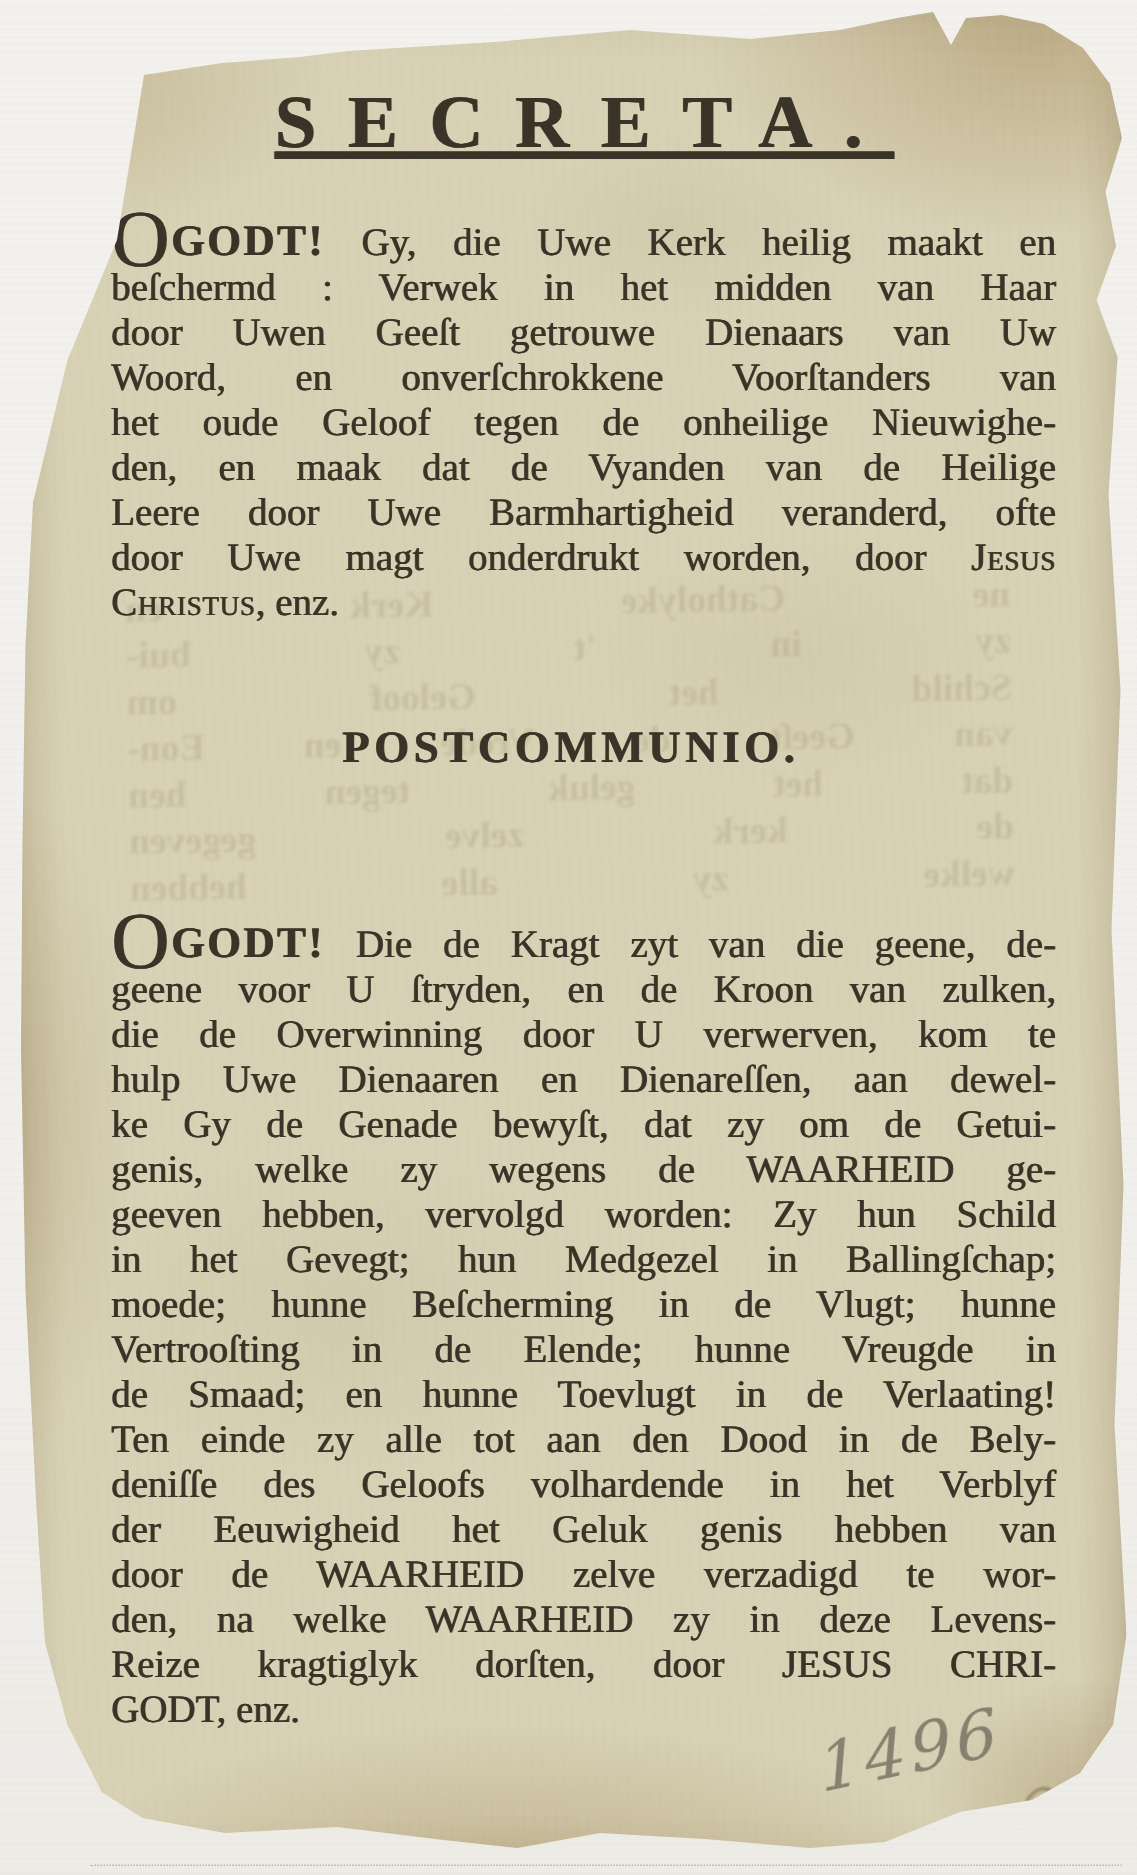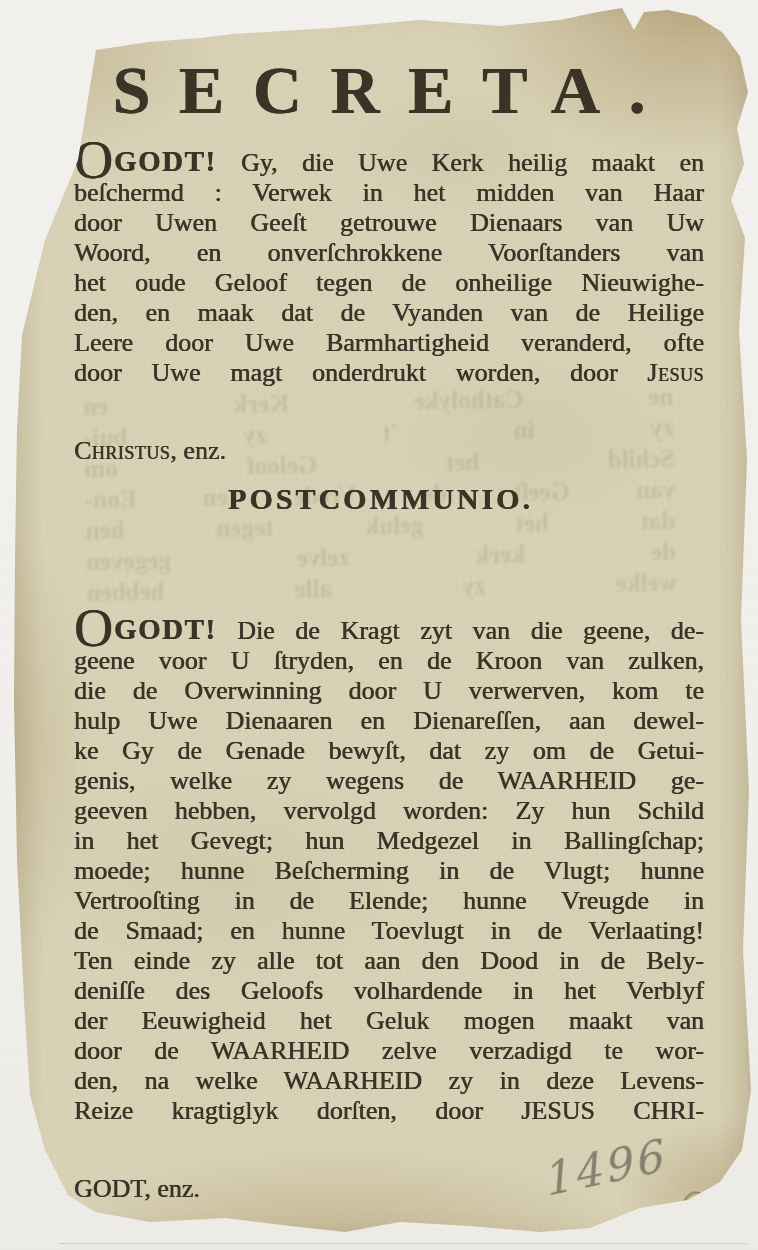--- a/index.html
+++ b/index.html
@@ -48,27 +48,27 @@
   }
   .crease{
     position:absolute;left:94px;top:46px;width:2px;height:86px;
     transform-origin:top center;transform:rotate(32deg);
     background:linear-gradient(rgba(115,92,58,0.55), rgba(115,92,58,0.10));
     filter:blur(0.8px);
   }
   .content{position:absolute;inset:0;color:#3a3327;}
   .content{text-shadow:0.45px 0 0 rgba(52,46,34,0.85), -0.25px 0 0 rgba(52,46,34,0.5);}
   h1{margin:0;position:absolute;left:0;width:100%;text-align:center;font-weight:700;line-height:1;}
-  .h-secreta{top:56px;font-size:68px;letter-spacing:0.42em;text-indent:0.42em;}
+  .h-secreta{top:56px;font-size:50px;letter-spacing:0.42em;text-indent:0.42em;text-decoration:underline;}
   .h-postcom{top:484px;font-size:30px;letter-spacing:0.10em;text-indent:0.10em;}
   .para{position:absolute;left:74px;width:630px;font-size:26px;line-height:30px;}
   .para1{top:146px;}
   .para2{top:614px;}
   .line{text-align:justify;text-align-last:justify;white-space:nowrap;}
-  .line.last{text-align-last:left;margin-top:48px;}
+  .line.last{text-align-last:left;}
   .dropcap{font-size:54px;line-height:0;vertical-align:-7px;letter-spacing:1px;}
   .seg-lead{font-size:29px;letter-spacing:1.5px;font-weight:bold;}
   .seg-sc{font-variant:small-caps;letter-spacing:0.5px;}
   .bleed{
     position:absolute;top:386px;left:85px;width:590px;
     transform:scaleX(-1) rotate(1deg);
     color:rgba(118,98,60,0.17);
     font-size:25px;line-height:31px;font-weight:700;
     filter:blur(1px);pointer-events:none;text-shadow:none;
   }
@@ -125,21 +125,21 @@
         <div class="line"><span class="seg-n">hulp Uwe Dienaaren en Dienareſſen, aan dewel-</span></div>
         <div class="line"><span class="seg-n">ke Gy de Genade bewyſt, dat zy om de Getui-</span></div>
         <div class="line"><span class="seg-n">genis, welke zy wegens de WAARHEID ge-</span></div>
         <div class="line"><span class="seg-n">geeven hebben, vervolgd worden: Zy hun Schild</span></div>
         <div class="line"><span class="seg-n">in het Gevegt; hun Medgezel in Ballingſchap;</span></div>
         <div class="line"><span class="seg-n">moede; hunne Beſcherming in de Vlugt; hunne</span></div>
         <div class="line"><span class="seg-n">Vertrooſting in de Elende; hunne Vreugde in</span></div>
         <div class="line"><span class="seg-n">de Smaad; en hunne Toevlugt in de Verlaating!</span></div>
         <div class="line"><span class="seg-n">Ten einde zy alle tot aan den Dood in de Bely-</span></div>
         <div class="line"><span class="seg-n">deniſſe des Geloofs volhardende in het Verblyf</span></div>
-        <div class="line"><span class="seg-n">der Eeuwigheid het Geluk mogen maakt van</span></div>
+        <div class="line"><span class="seg-n">der Eeuwigheid het Geluk genis hebben van</span></div>
         <div class="line"><span class="seg-n">door de WAARHEID zelve verzadigd te wor-</span></div>
         <div class="line"><span class="seg-n">den, na welke WAARHEID zy in deze Levens-</span></div>
         <div class="line"><span class="seg-n">Reize kragtiglyk dorſten, door JESUS CHRI-</span></div>
         <div class="line last"><span class="seg-n">GODT, enz.</span></div>
       </div>
   </div>
 
   <div class="pencil">1496</div>
 
   <svg class="cornermark" width="62" height="30" viewBox="0 0 62 30">

